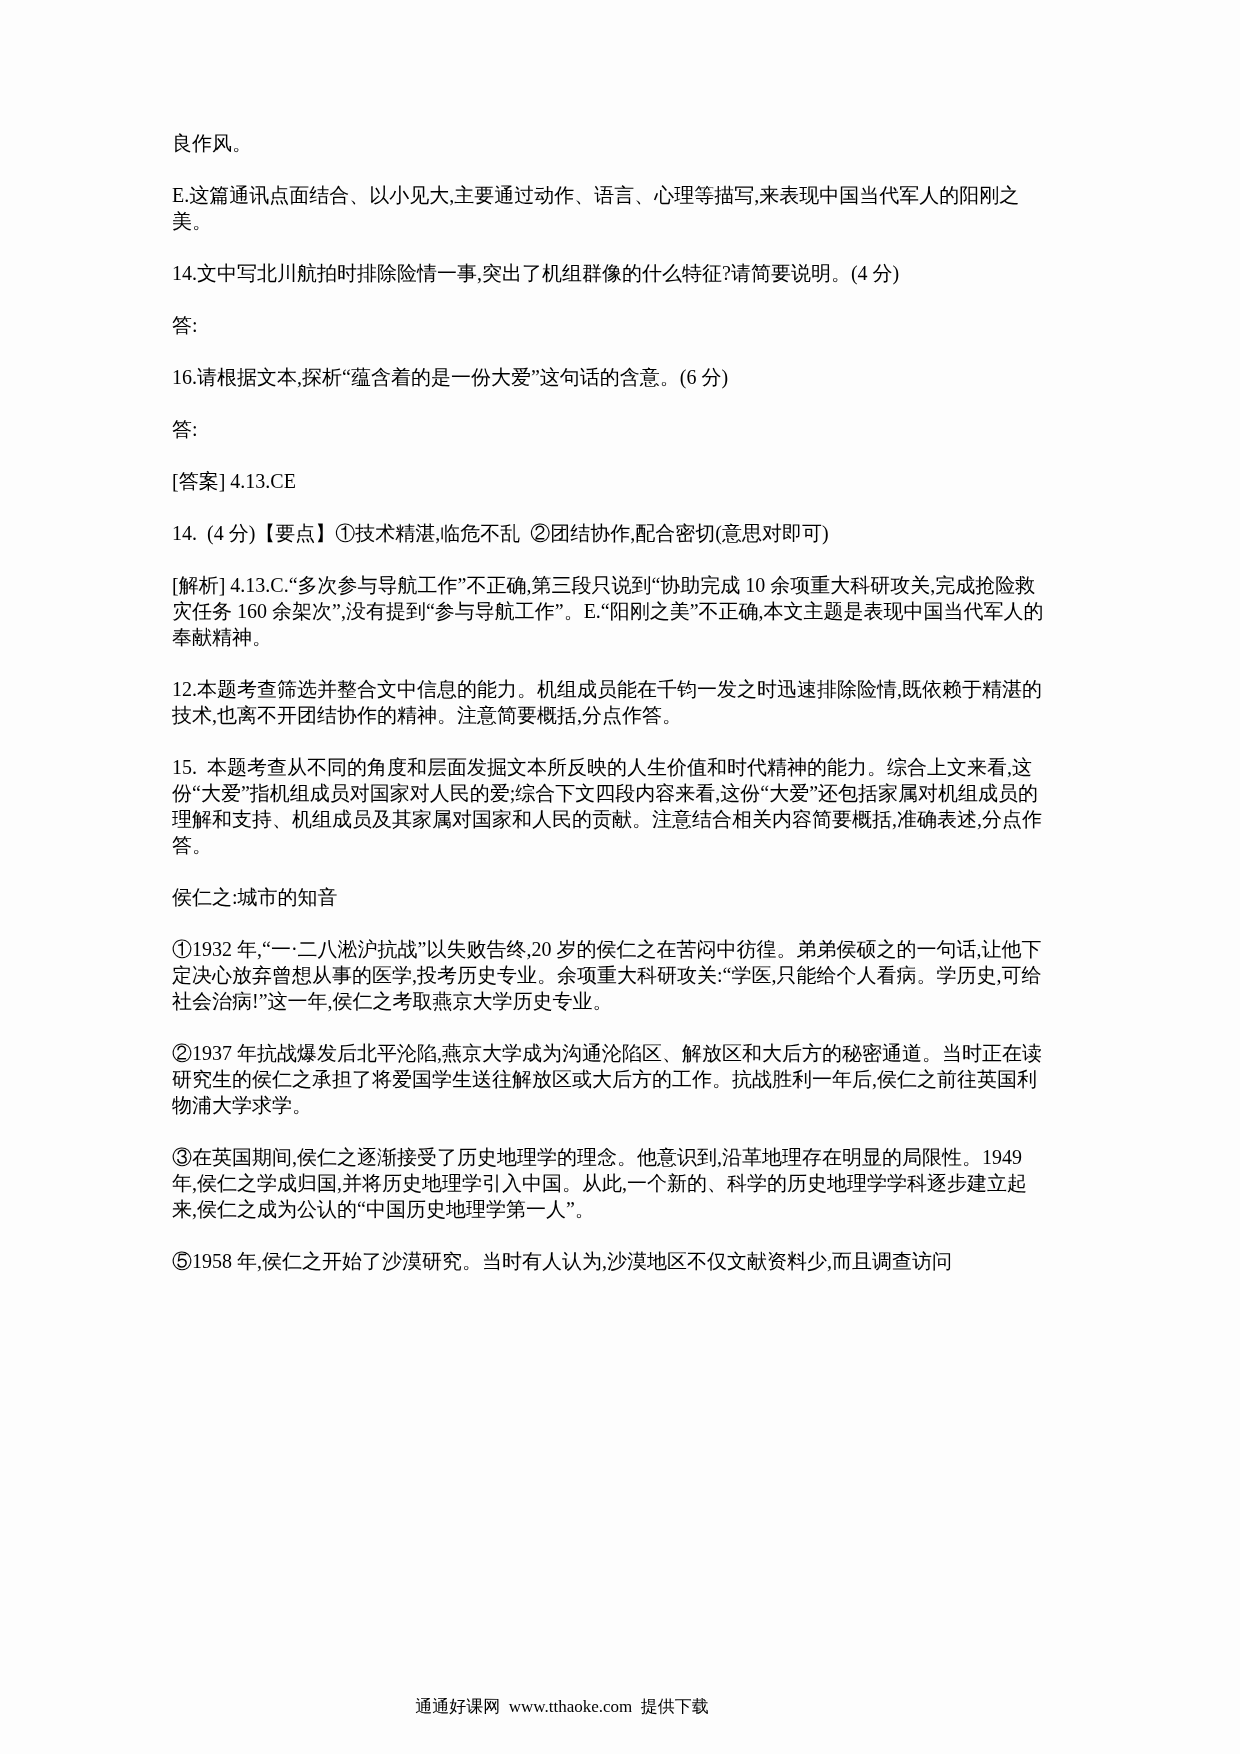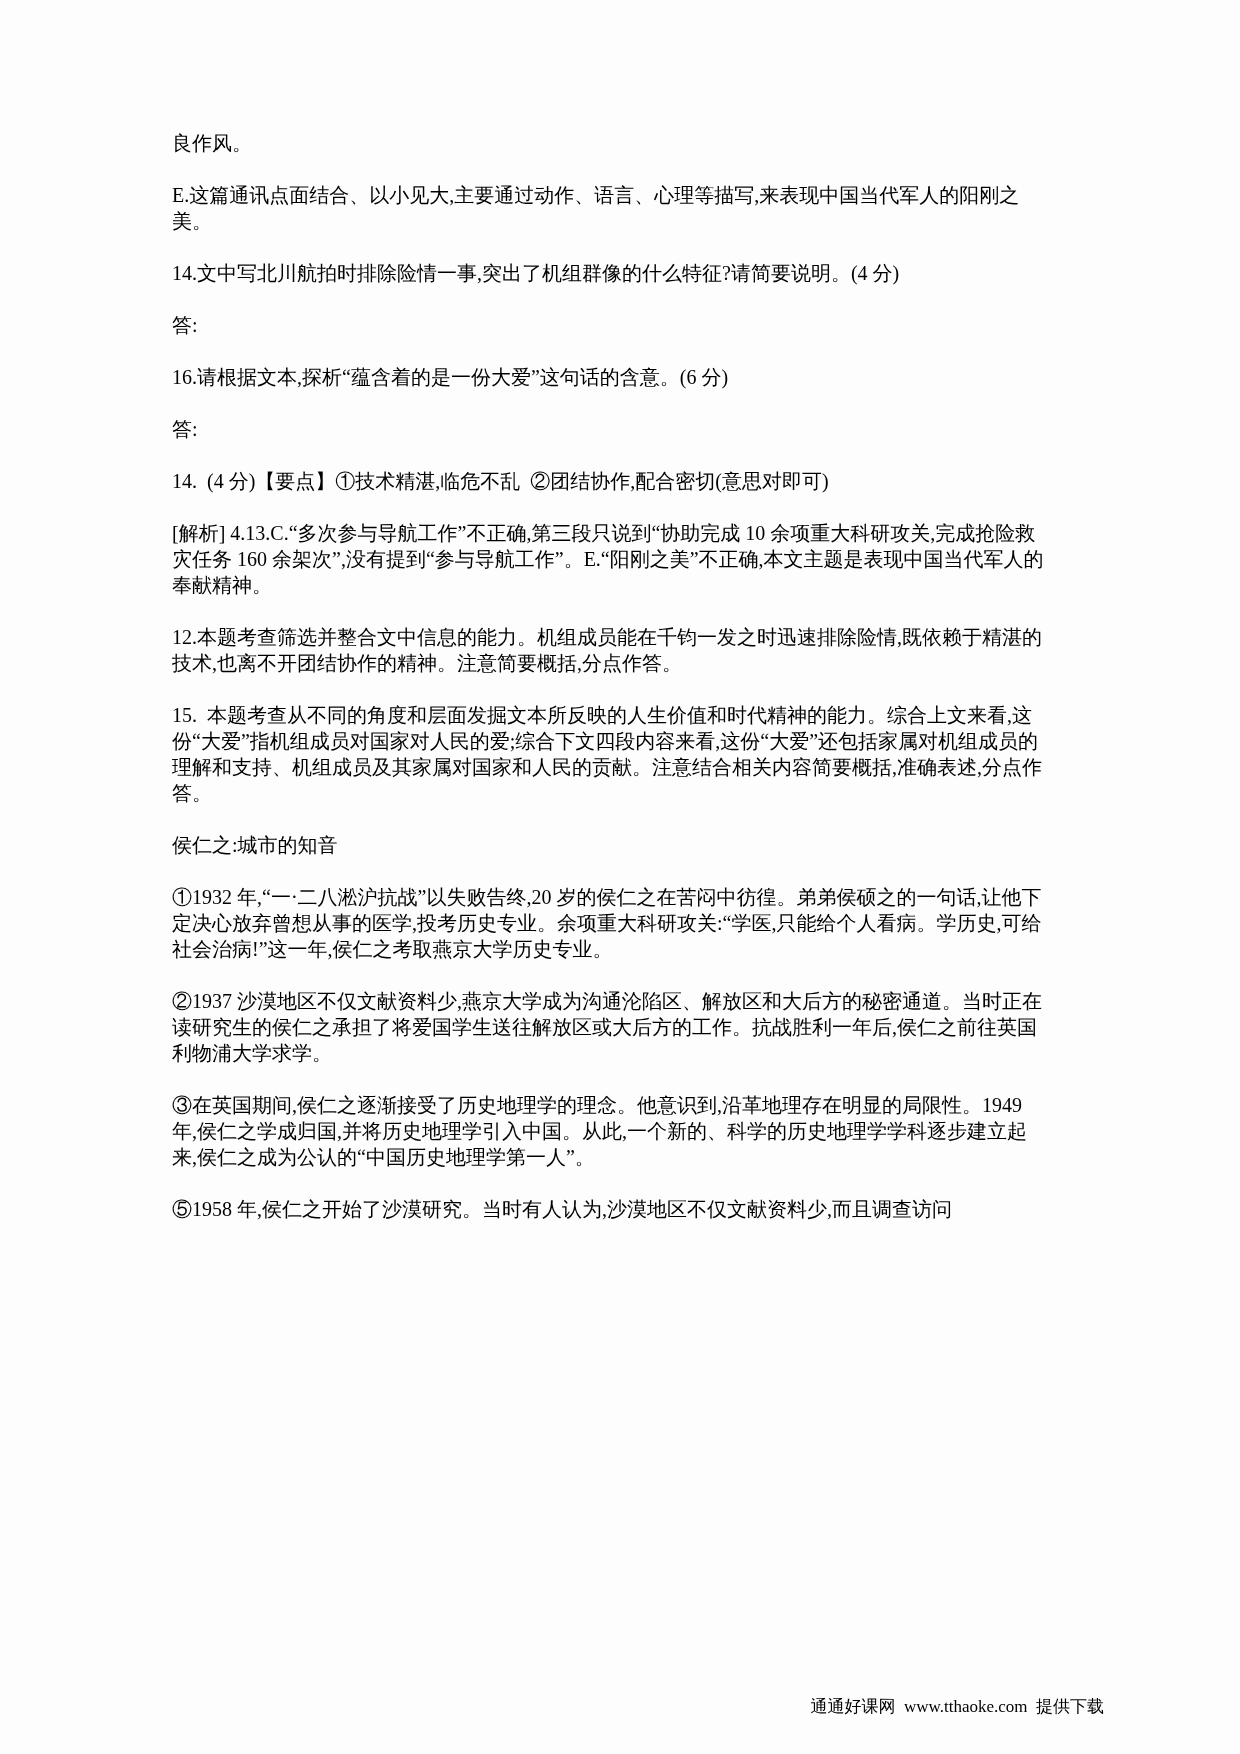--- a/index.html
+++ b/index.html
@@ -31,45 +31,46 @@
     margin: 0 0 26px 0;
     font-size: 20px;
     line-height: 26px;
     color: #000000;
     white-space: pre-wrap;
     word-break: break-all;
     text-align: left;
   }
   .footer {
     position: absolute;
-    left: 4px;
+    left: 12px;
     top: 1696px;
     width: 1100px;
-    text-align: right;
+    text-align: center;
     font-size: 17px;
     line-height: 22px;
     color: #000000;
     white-space: pre-wrap;
   }
 </style>
 </head>
 <body style="background: rgb(253, 253, 253);">
 
 <div class="page" style="background: rgb(253, 253, 253); color: rgb(0, 0, 0);">
   <div class="content">
       <p class="docline">良作风。</p>
       <p class="docline">E.这篇通讯点面结合、以小见大,主要通过动作、语言、心理等描写,来表现中国当代军人的阳刚之美。</p>
       <p class="docline">14.文中写北川航拍时排除险情一事,突出了机组群像的什么特征?请简要说明。(4 分)</p>
       <p class="docline">答:</p>
       <p class="docline">16.请根据文本,探析“蕴含着的是一份大爱”这句话的含意。(6 分)</p>
       <p class="docline">答:</p>
+      <p class="docline">[答案] 4.13.CE</p>
       <p class="docline">14.  (4 分)【要点】①技术精湛,临危不乱  ②团结协作,配合密切(意思对即可)</p>
       <p class="docline">[解析] 4.13.C.“多次参与导航工作”不正确,第三段只说到“协助完成 10 余项重大科研攻关,完成抢险救灾任务 160 余架次”,没有提到“参与导航工作”。E.“阳刚之美”不正确,本文主题是表现中国当代军人的奉献精神。</p>
       <p class="docline">12.本题考查筛选并整合文中信息的能力。机组成员能在千钧一发之时迅速排除险情,既依赖于精湛的技术,也离不开团结协作的精神。注意简要概括,分点作答。</p>
       <p class="docline">15.  本题考查从不同的角度和层面发掘文本所反映的人生价值和时代精神的能力。综合上文来看,这份“大爱”指机组成员对国家对人民的爱;综合下文四段内容来看,这份“大爱”还包括家属对机组成员的理解和支持、机组成员及其家属对国家和人民的贡献。注意结合相关内容简要概括,准确表述,分点作答。</p>
       <p class="docline">侯仁之:城市的知音</p>
       <p class="docline">①1932 年,“一·二八淞沪抗战”以失败告终,20 岁的侯仁之在苦闷中彷徨。弟弟侯硕之的一句话,让他下定决心放弃曾想从事的医学,投考历史专业。余项重大科研攻关:“学医,只能给个人看病。学历史,可给社会治病!”这一年,侯仁之考取燕京大学历史专业。</p>
-      <p class="docline">②1937 沙漠地区不仅文献资料少,燕京大学成为沟通沦陷区、解放区和大后方的秘密通道。当时正在读研究生的侯仁之承担了将爱国学生送往解放区或大后方的工作。抗战胜利一年后,侯仁之前往英国利物浦大学求学。</p>
+      <p class="docline">②1937 年抗战爆发后北平沦陷,燕京大学成为沟通沦陷区、解放区和大后方的秘密通道。当时正在读研究生的侯仁之承担了将爱国学生送往解放区或大后方的工作。抗战胜利一年后,侯仁之前往英国利物浦大学求学。</p>
       <p class="docline">③在英国期间,侯仁之逐渐接受了历史地理学的理念。他意识到,沿革地理存在明显的局限性。1949 年,侯仁之学成归国,并将历史地理学引入中国。从此,一个新的、科学的历史地理学学科逐步建立起来,侯仁之成为公认的“中国历史地理学第一人”。</p>
       <p class="docline">⑤1958 年,侯仁之开始了沙漠研究。当时有人认为,沙漠地区不仅文献资料少,而且调查访问</p>
     </div>
   <div class="footer">通通好课网  www.tthaoke.com  提供下载</div>
 </div>
 
 </body></html>

